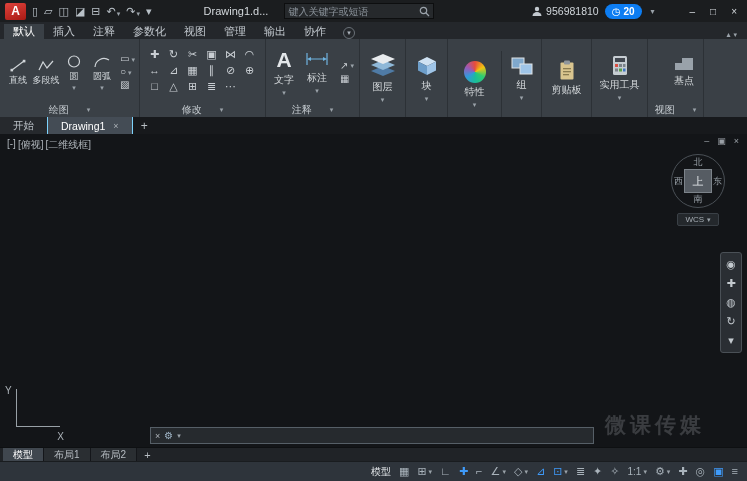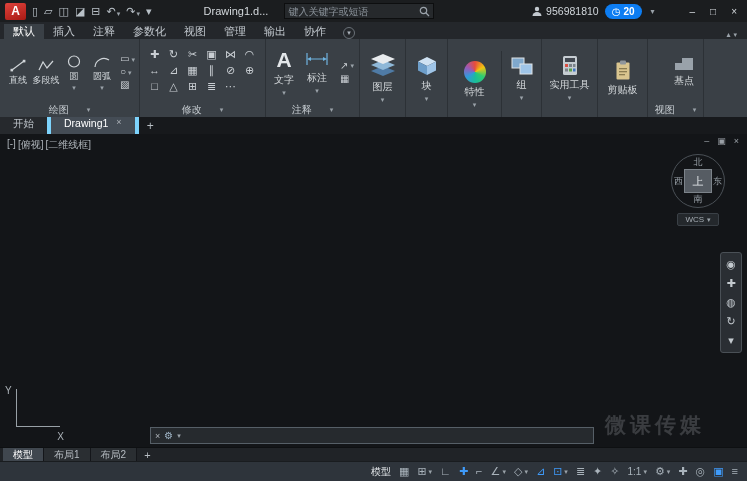--- a/index.html
+++ b/index.html
@@ -51,21 +51,21 @@
 .big-btn{display:flex;flex-direction:column;align-items:center;justify-content:center;gap:2px;padding:2px 4px;}
 .big-label{font-size:10px;color:#d6dadd;white-space:nowrap;}
 .panel.big{justify-content:center;align-items:center;}
 .panel.big .big-btn{flex:1;}
 .text-big{font-size:21px;font-weight:bold;color:#e3e7ea;line-height:22px;}
 .ann-tools{gap:2px;align-items:center;}
 .color-wheel{width:22px;height:22px;border-radius:50%;background:conic-gradient(#e74c3c,#f1c40f,#2ecc71,#1abc9c,#3498db,#9b59b6,#e74c3c);}
 
 
 .file-tabs{height:17px;background:#17191c;display:flex;align-items:stretch;flex:none;}
-.ftab{display:flex;align-items:flex-start;gap:8px;padding:0 13px;font-size:10.5px;background:#26292d;color:#b9bfc5;border-right:4px solid #7dd3fc;}
+.ftab{display:flex;align-items:center;gap:8px;padding:0 13px;font-size:10.5px;background:#26292d;color:#b9bfc5;border-right:1px solid #7dd3fc;}
 .ftab.active{background:#444c55;color:#fff;}
 .ftab-close{font-size:9px;color:#aab0b6;}
 .ftab-close:empty{display:none;}
 .ftab-add{display:flex;align-items:center;padding:0 8px;color:#b9bfc5;font-size:12px;}
 
 
 .canvas{flex:1;position:relative;background:#131518;overflow:hidden;}
 .vp-controls{position:absolute;left:7px;top:4px;display:flex;gap:2px;font-size:10px;color:#aeb4ba;}
 .vp-winctl{position:absolute;right:8px;top:2px;display:flex;gap:8px;font-size:9px;color:#9aa0a6;}
 .viewcube{position:absolute;right:14px;top:20px;width:70px;display:flex;flex-direction:column;align-items:center;}
@@ -332,51 +332,51 @@
       <div class="big-btn">
         <svg width="24" height="20" viewBox="0 0 24 20">
             <rect x="2" y="2" width="12" height="10" fill="#7fa8cc" stroke="#dfe3e6" stroke-width="1"></rect>
             <rect x="10" y="8" width="12" height="10" fill="#9fc5e8" stroke="#dfe3e6" stroke-width="1"></rect>
           </svg>
         <span class="big-label">组</span>
         <span class="caret">▾</span>
       </div>
     </div>
 
+    <div class="panel big p-clip">
+      <div class="big-btn">
+        <svg width="16" height="21" viewBox="0 0 16 21">
+            <rect x="1.5" y="2.5" width="13" height="17" rx="1" fill="#d9c58f"></rect>
+            <rect x="5" y="0.5" width="6" height="4" rx="1" fill="#8f969c"></rect>
+            <rect x="4" y="8" width="8" height="1.3" fill="#8a7c52"></rect>
+            <rect x="4" y="11" width="8" height="1.3" fill="#8a7c52"></rect>
+            <rect x="4" y="14" width="6" height="1.3" fill="#8a7c52"></rect>
+          </svg>
+        <span class="big-label">剪贴板</span>
+
+      </div>
+    </div>
+
     <div class="panel big p-utils">
       <div class="big-btn">
         <svg width="16" height="21" viewBox="0 0 16 21">
             <rect x="1" y="1" width="14" height="19" rx="1.5" fill="#c6cdd2"></rect>
             <rect x="3" y="3" width="10" height="4" fill="#424850"></rect>
             <rect x="3" y="9" width="3" height="3" fill="#d94f43"></rect>
             <rect x="7" y="9" width="3" height="3" fill="#7b838a"></rect>
             <rect x="11" y="9" width="2.5" height="3" fill="#7b838a"></rect>
             <rect x="3" y="13.5" width="3" height="3" fill="#7b838a"></rect>
             <rect x="7" y="13.5" width="3" height="3" fill="#5a9e4b"></rect>
             <rect x="11" y="13.5" width="2.5" height="3" fill="#3f76c2"></rect>
           </svg>
         <span class="big-label">实用工具</span>
         <span class="caret">▾</span>
       </div>
     </div>
 
-    <div class="panel big p-clip">
-      <div class="big-btn">
-        <svg width="16" height="21" viewBox="0 0 16 21">
-            <rect x="1.5" y="2.5" width="13" height="17" rx="1" fill="#d9c58f"></rect>
-            <rect x="5" y="0.5" width="6" height="4" rx="1" fill="#8f969c"></rect>
-            <rect x="4" y="8" width="8" height="1.3" fill="#8a7c52"></rect>
-            <rect x="4" y="11" width="8" height="1.3" fill="#8a7c52"></rect>
-            <rect x="4" y="14" width="6" height="1.3" fill="#8a7c52"></rect>
-          </svg>
-        <span class="big-label">剪贴板</span>
-
-      </div>
-    </div>
-
     <div class="panel p-view">
       <div class="p-tools" style="justify-content:flex-end;">
         <div class="big-btn">
           <svg width="22" height="16" viewBox="0 0 22 16">
               <polygon points="2,14 2,7 9,7 9,2 20,2 20,14" fill="#99a2aa"></polygon>
             </svg>
           <span class="big-label">基点</span>
         </div>
       </div>
       <div class="p-label">

